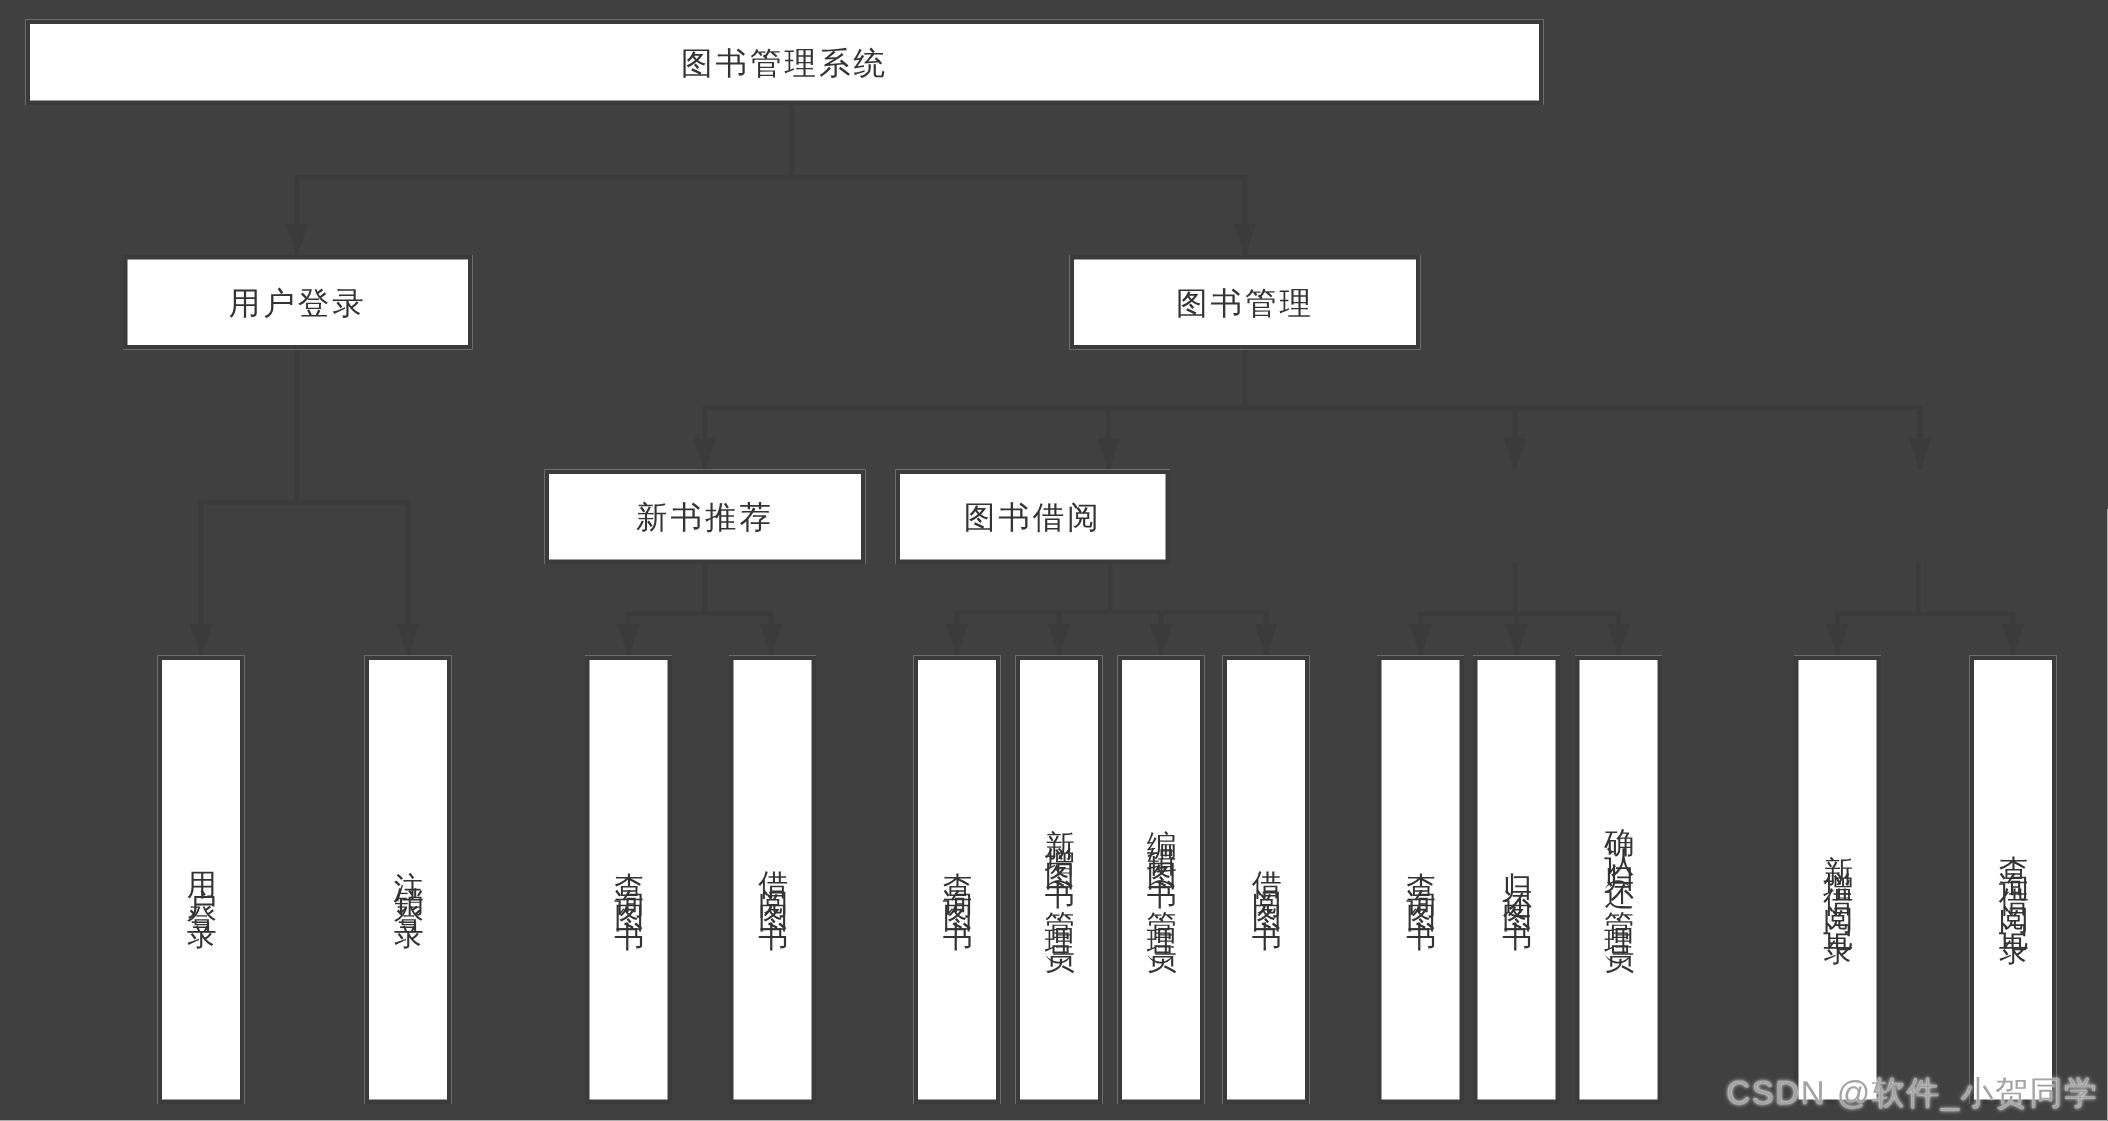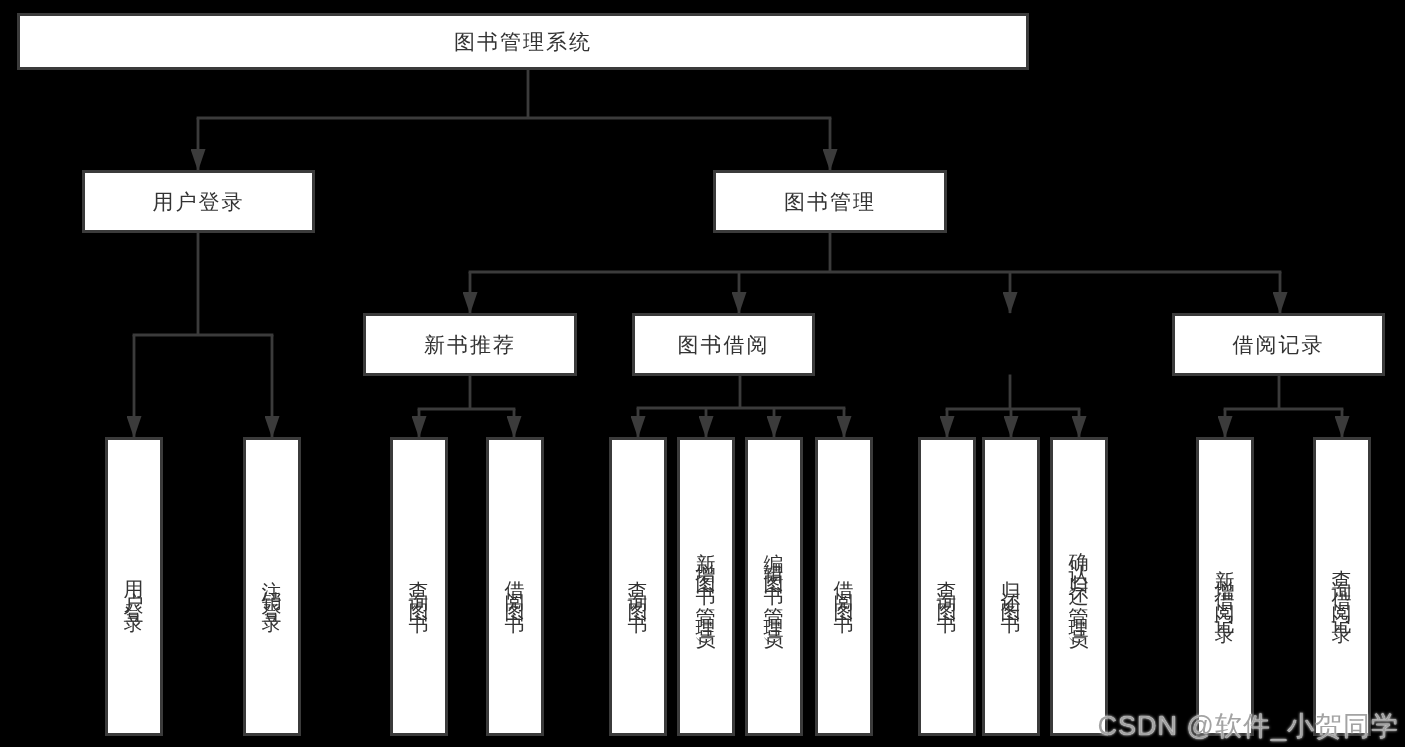--- a/index.html
+++ b/index.html
@@ -1,17 +1,17 @@
 <!DOCTYPE html>
 <html><head>
 <meta charset="utf-8">
 <style>
   html,body{margin:0;padding:0;background:#fff;}
   .canvas{
-    position:relative;width:1405px;height:747px;background:#000000;
+    position:relative;width:1405px;height:747px;background:#404040;
     font-family:"Liberation Sans",sans-serif;overflow:hidden;
   }
   svg.wires{position:absolute;left:0;top:0;z-index:1;}
   .node{
     position:absolute;box-sizing:border-box;
     border:3px solid #3b3b3b;background:#ffffff;
     display:flex;align-items:center;justify-content:center;z-index:2;
   }
   .node .lbl{
     color:#333333;font-size:21px;letter-spacing:2px;white-space:nowrap;
@@ -19,32 +19,32 @@
   .leaf .lbl{
     writing-mode:vertical-rl;text-orientation:mixed;
     font-size:20px;letter-spacing:11px;line-height:1.1;white-space:nowrap;
   }
   
   .root{left:17px;top:13px;width:1012px;height:57px;}
   .l2a{left:82px;top:170px;width:233px;height:63px;}
   .l2b{left:713px;top:170px;width:234px;height:63px;}
   .l3{top:313px;height:63px;justify-content:center;}
   .l3a{left:363px;width:214px;}
-  .l3b{left:632px;width:183px;}
+  .l3b{left:597px;width:183px;}
   .l3c{left:903px;width:215px;}
   .l3d{left:1172px;width:213px;}
   .leaf{top:437px;width:58px;height:299px;}
   .lf1{left:105px;}  .lf2{left:243px;}
   .lf3{left:390px;}  .lf4{left:486px;}
   .lf5{left:609px;}  .lf6{left:677px;}  .lf7{left:745px;}  .lf8{left:815px;}
   .lf9{left:918px;}  .lf10{left:982px;} .lf11{left:1050px;}
   .lf12{left:1196px;}.lf13{left:1313px;}
   .watermark{
     position:absolute;right:6px;bottom:3px;z-index:3;
-    color:#a3a3a3;font-size:27px;letter-spacing:1px;
+    color:#a3a3a3;font-size:22px;letter-spacing:1px;
     text-shadow:0 0 3px #ffffff,0 0 1px #ffffff;white-space:nowrap;
   }
 </style>
 </head>
 <body>
 
 <div class="canvas">
 
   <svg class="wires" width="1405" height="747" viewBox="0 0 1405 747">
     <defs>
@@ -99,23 +99,20 @@
   <div class="node l2b">
     <span class="lbl">图书管理</span>
   </div>
 
   <div class="node l3 l3a">
     <span class="lbl">新书推荐</span>
   </div>
   <div class="node l3 l3b">
     <span class="lbl">图书借阅</span>
   </div>
-  <div class="node l3 l3d">
-    <span class="lbl">借阅记录</span>
-  </div>
 
   <div class="node leaf lf1">
     <span class="lbl">用户登录</span>
   </div>
   <div class="node leaf lf2">
     <span class="lbl">注销登录</span>
   </div>
   <div class="node leaf lf3">
     <span class="lbl">查询图书</span>
   </div>

